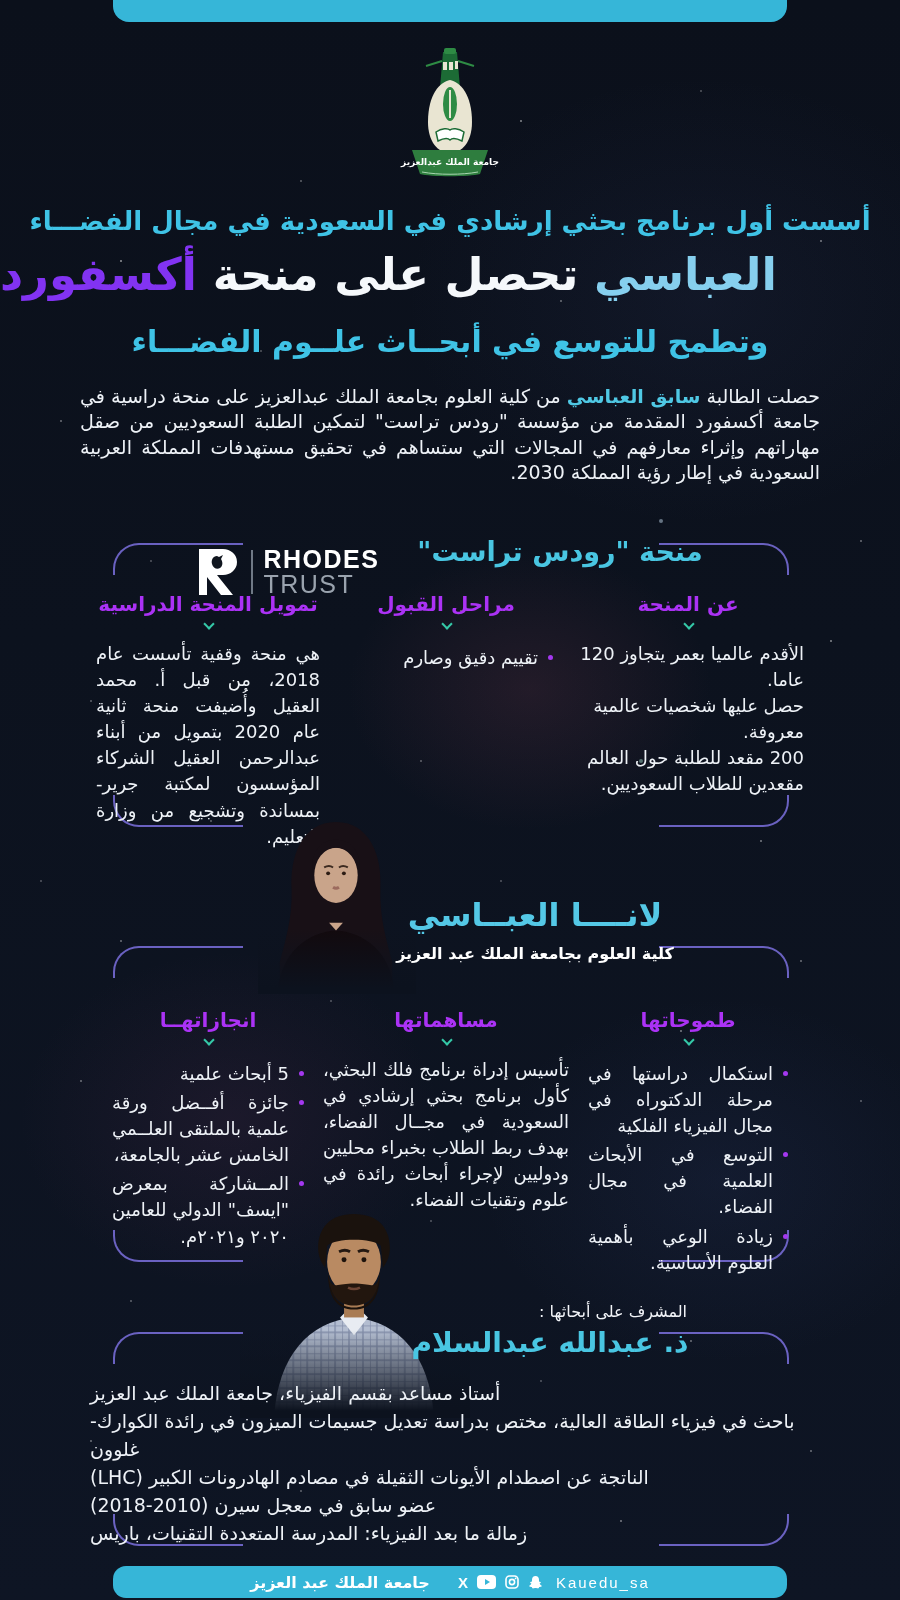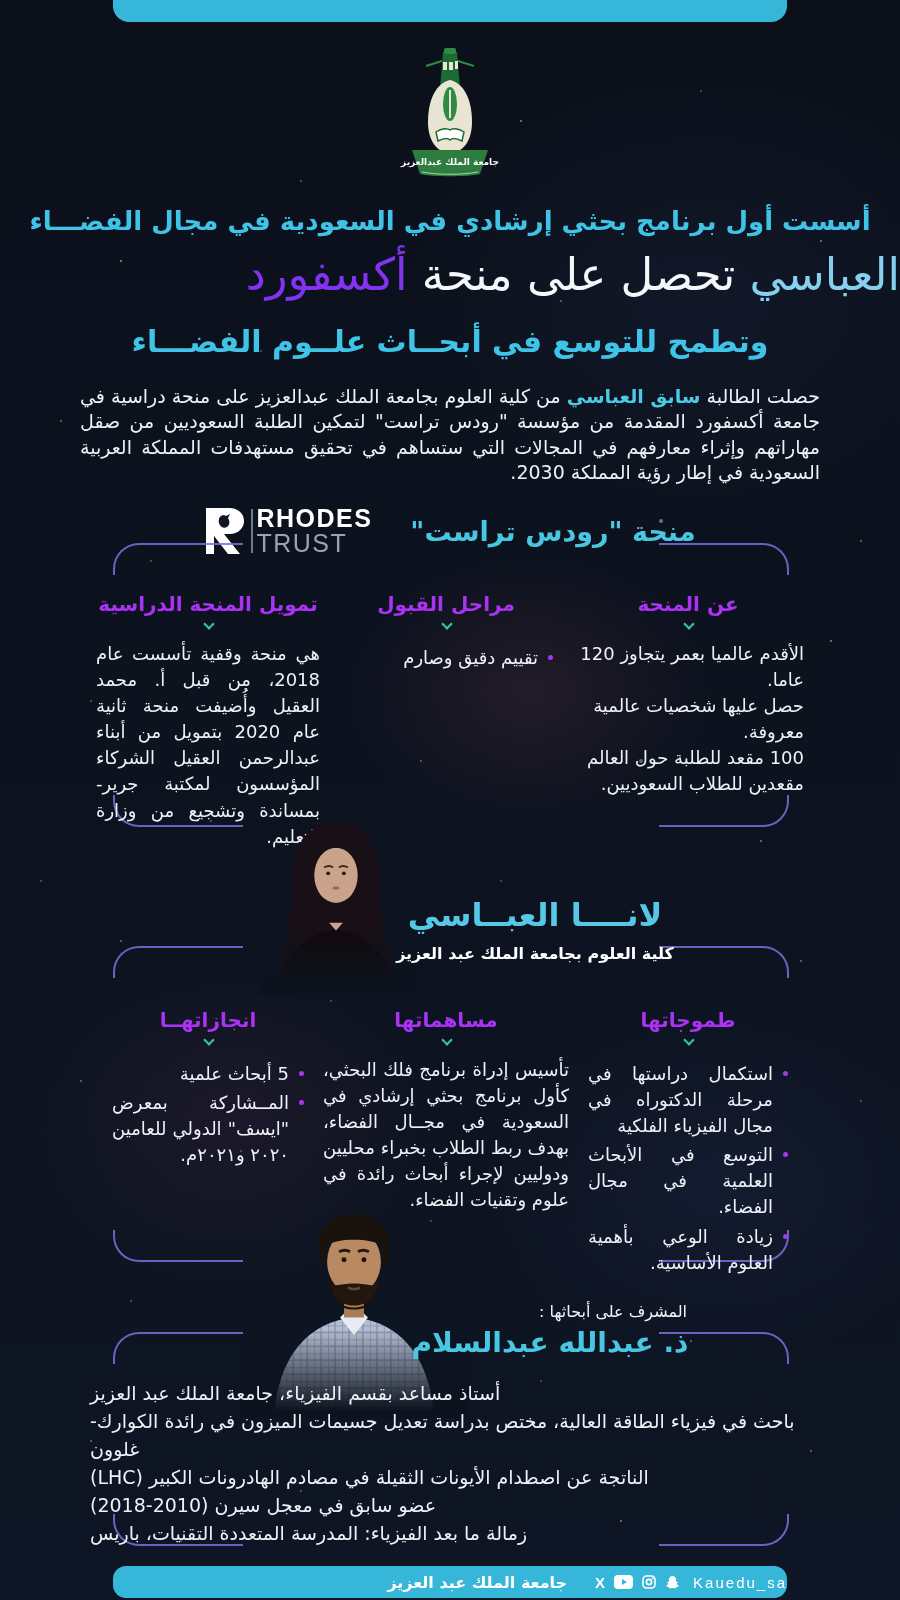--- a/index.html
+++ b/index.html
@@ -30,37 +30,37 @@
       540px 1380px 0 rgba(255,255,255,.30), 90px 1440px 0 rgba(255,255,255,.40),
       810px 1450px 0 rgba(255,255,255,.40), 300px 1490px 0 rgba(255,255,255,.35),
       620px 1520px 0 rgba(255,255,255,.45), 180px 1540px 0 rgba(255,255,255,.30),
       740px 1100px 0 rgba(255,255,255,.30), 420px 760px 0 rgba(255,255,255,.35),
       560px 300px 0 rgba(255,255,255,.40), 260px 350px 0 rgba(255,255,255,.30),
       860px 540px 0 rgba(255,255,255,.40), 40px 880px 0 rgba(255,255,255,.30);}
   .top-bar{position:absolute;top:-16px;left:113px;width:674px;height:38px;background:#36b6d8;border-radius:16px;}
   .kau-logo{position:absolute;top:46px;left:388px;width:124px;height:132px;}
 
   .h-line1{position:absolute;top:206px;left:0;right:0;text-align:center;font-size:26px;font-weight:bold;color:#3fc3e6;}
-  .h-line2{position:absolute;top:248px;left:0;right:0;text-align:right;font-size:45px;font-weight:normal;color:#f5f8fb;}
+  .h-line2{position:absolute;top:248px;left:0;right:0;text-align:left;font-size:45px;font-weight:bold;color:#f5f8fb;}
   .h-line2 .nm{color:#86cfee;} .h-line2 .gr{color:#8233f2;}
   .h-line3{position:absolute;top:324px;left:0;right:0;text-align:center;font-size:30px;font-weight:bold;color:#3fc3e6;}
 
   .intro{position:absolute;top:384px;left:80px;width:740px;margin:0;font-size:19px;line-height:1.33;
     text-align:justify;color:#eef2f7;}
   .intro .hl{color:#4fc8e4;font-weight:bold;}
 
   .br{position:absolute;width:128px;height:30px;border:0 solid rgba(124,112,222,.85);}
   .br-tl{border-top-width:2px;border-left-width:2px;border-top-left-radius:26px;left:113px;}
   .br-tr{border-top-width:2px;border-right-width:2px;border-top-right-radius:26px;left:659px;}
   .br-bl{border-bottom-width:2px;border-left-width:2px;border-bottom-left-radius:26px;left:113px;}
   .br-br{border-bottom-width:2px;border-right-width:2px;border-bottom-right-radius:26px;left:659px;}
 
   .rhodes-head{position:absolute;top:506px;left:0;right:0;display:flex;justify-content:center;align-items:center;gap:38px;}
   .rhodes-title{font-size:27px;font-weight:bold;color:#49c6e2;}
-  .rhodes-logo{display:flex;align-items:center;gap:3px;direction:ltr;}
+  .rhodes-logo{display:flex;align-items:center;gap:10px;direction:ltr;margin-top:41px;}
   .rhodes-wordmark{font-family:"Liberation Sans",sans-serif;line-height:1.0;letter-spacing:1.5px;}
   .rhodes-wordmark .w1{font-size:25px;font-weight:bold;color:#ffffff;}
   .rhodes-wordmark .w2{font-size:25px;color:#9aa3ae;}
   .rhodes-div{width:2px;height:44px;background:#8a93a0;opacity:.8;}
 
   .cols{position:absolute;left:96px;width:708px;display:flex;justify-content:space-between;}
   .cols-rhodes{top:592px;} .cols-lana{top:1008px;}
   .col{}
   .col-w1{width:232px;} .col-w2{width:246px;} .col-w3{width:224px;}
   .col h3{margin:0 0 4px 0;text-align:center;font-size:20px;font-weight:bold;color:#ab32f5;}
@@ -80,21 +80,21 @@
   .man-fade{top:1330px;left:240px;width:230px;height:88px;}
 
   .lana-name{position:absolute;top:896px;left:370px;width:330px;text-align:center;font-size:32px;font-weight:bold;color:#54c8e6;z-index:3;}
   .lana-aff{position:absolute;top:944px;left:370px;width:330px;text-align:center;font-size:16px;font-weight:bold;color:#ffffff;z-index:3;}
 
   .sup-label{position:absolute;top:1302px;left:427px;width:260px;text-align:right;font-size:16px;color:#f2f4f8;z-index:3;}
   .sup-name{position:absolute;top:1326px;left:385px;width:330px;text-align:center;font-size:28px;font-weight:bold;color:#49c6e2;z-index:3;}
   .sup-lines{position:absolute;top:1380px;left:90px;width:720px;text-align:left;font-size:19px;line-height:1.47;color:#eef2f7;z-index:3;}
 
   .footer{position:absolute;top:1566px;left:113px;width:674px;height:32px;background:#36b6d8;border-radius:13px;
-    display:flex;align-items:center;justify-content:flex-end;gap:28px;direction:ltr;z-index:4;}
+    display:flex;align-items:center;justify-content:center;gap:28px;direction:ltr;z-index:4;}
   .footer .uni{font-size:16px;font-weight:bold;color:#ffffff;direction:rtl;}
   .social{display:flex;align-items:center;gap:9px;}
   .social .xg{font-family:"Liberation Sans",sans-serif;font-weight:bold;font-size:15px;color:#fff;}
   .handle{font-family:"Liberation Sans",sans-serif;font-size:15px;letter-spacing:2px;color:#fff;margin-left:4px;}
 </style>
 </head>
 <body>
 
 <div class="poster">
   <div class="stars"></div>
@@ -150,21 +150,21 @@
   <div class="br br-bl" style="top:795px"></div>
   <div class="br br-br" style="top:795px"></div>
 
   <div class="cols cols-rhodes">
     <div class="col col-w1">
       <h3>عن المنحة</h3>
       <div class="chev"></div>
       <div class="lines">
         <div>الأقدم عالميا بعمر يتجاوز 120 عاما.</div>
         <div>حصل عليها شخصيات عالمية معروفة.</div>
-        <div>100 مقعد للطلبة حول العالم مقعدين للطلاب السعوديين.</div>
+        <div>200 مقعد للطلبة حول العالم مقعدين للطلاب السعوديين.</div>
       </div>
     </div>
     <div class="col col-w2">
       <h3>مراحل القبول</h3>
       <div class="chev"></div>
       <ul class="blist">
         <li>تقييم دقيق وصارم</li>
       </ul>
     </div>
     <div class="col col-w3">
@@ -209,20 +209,21 @@
     <div class="col col-w2">
       <h3>مساهماتها</h3>
       <div class="chev"></div>
       <div class="txt">تأسيس إدراة برنامج فلك البحثي، كأول برنامج بحثي إرشادي في السعودية في مجــال الفضاء، بهدف ربط الطلاب بخبراء محليين ودوليين لإجراء أبحاث رائدة في علوم وتقنيات الفضاء.</div>
     </div>
     <div class="col col-w3">
       <h3>انجازاتهــا</h3>
       <div class="chev"></div>
       <ul class="blist">
         <li>5 أبحاث علمية</li>
+        <li>جائزة أفــضل ورقة علمية بالملتقى العلــمي الخامس عشر بالجامعة،</li>
         <li>المــشاركة بمعرض "ايسف" الدولي للعامين ٢٠٢٠ و٢٠٢١م.</li>
       </ul>
     </div>
   </div>
 
   <svg class="photo man-photo" viewBox="0 0 220 215">
     <defs>
       <pattern id="chk" width="14" height="14" patternUnits="userSpaceOnUse">
         <rect width="14" height="14" fill="#b3bdd0"></rect>
         <path d="M0 0 H14 M0 7 H14" stroke="#8490ab" stroke-width="1.4"></path>

